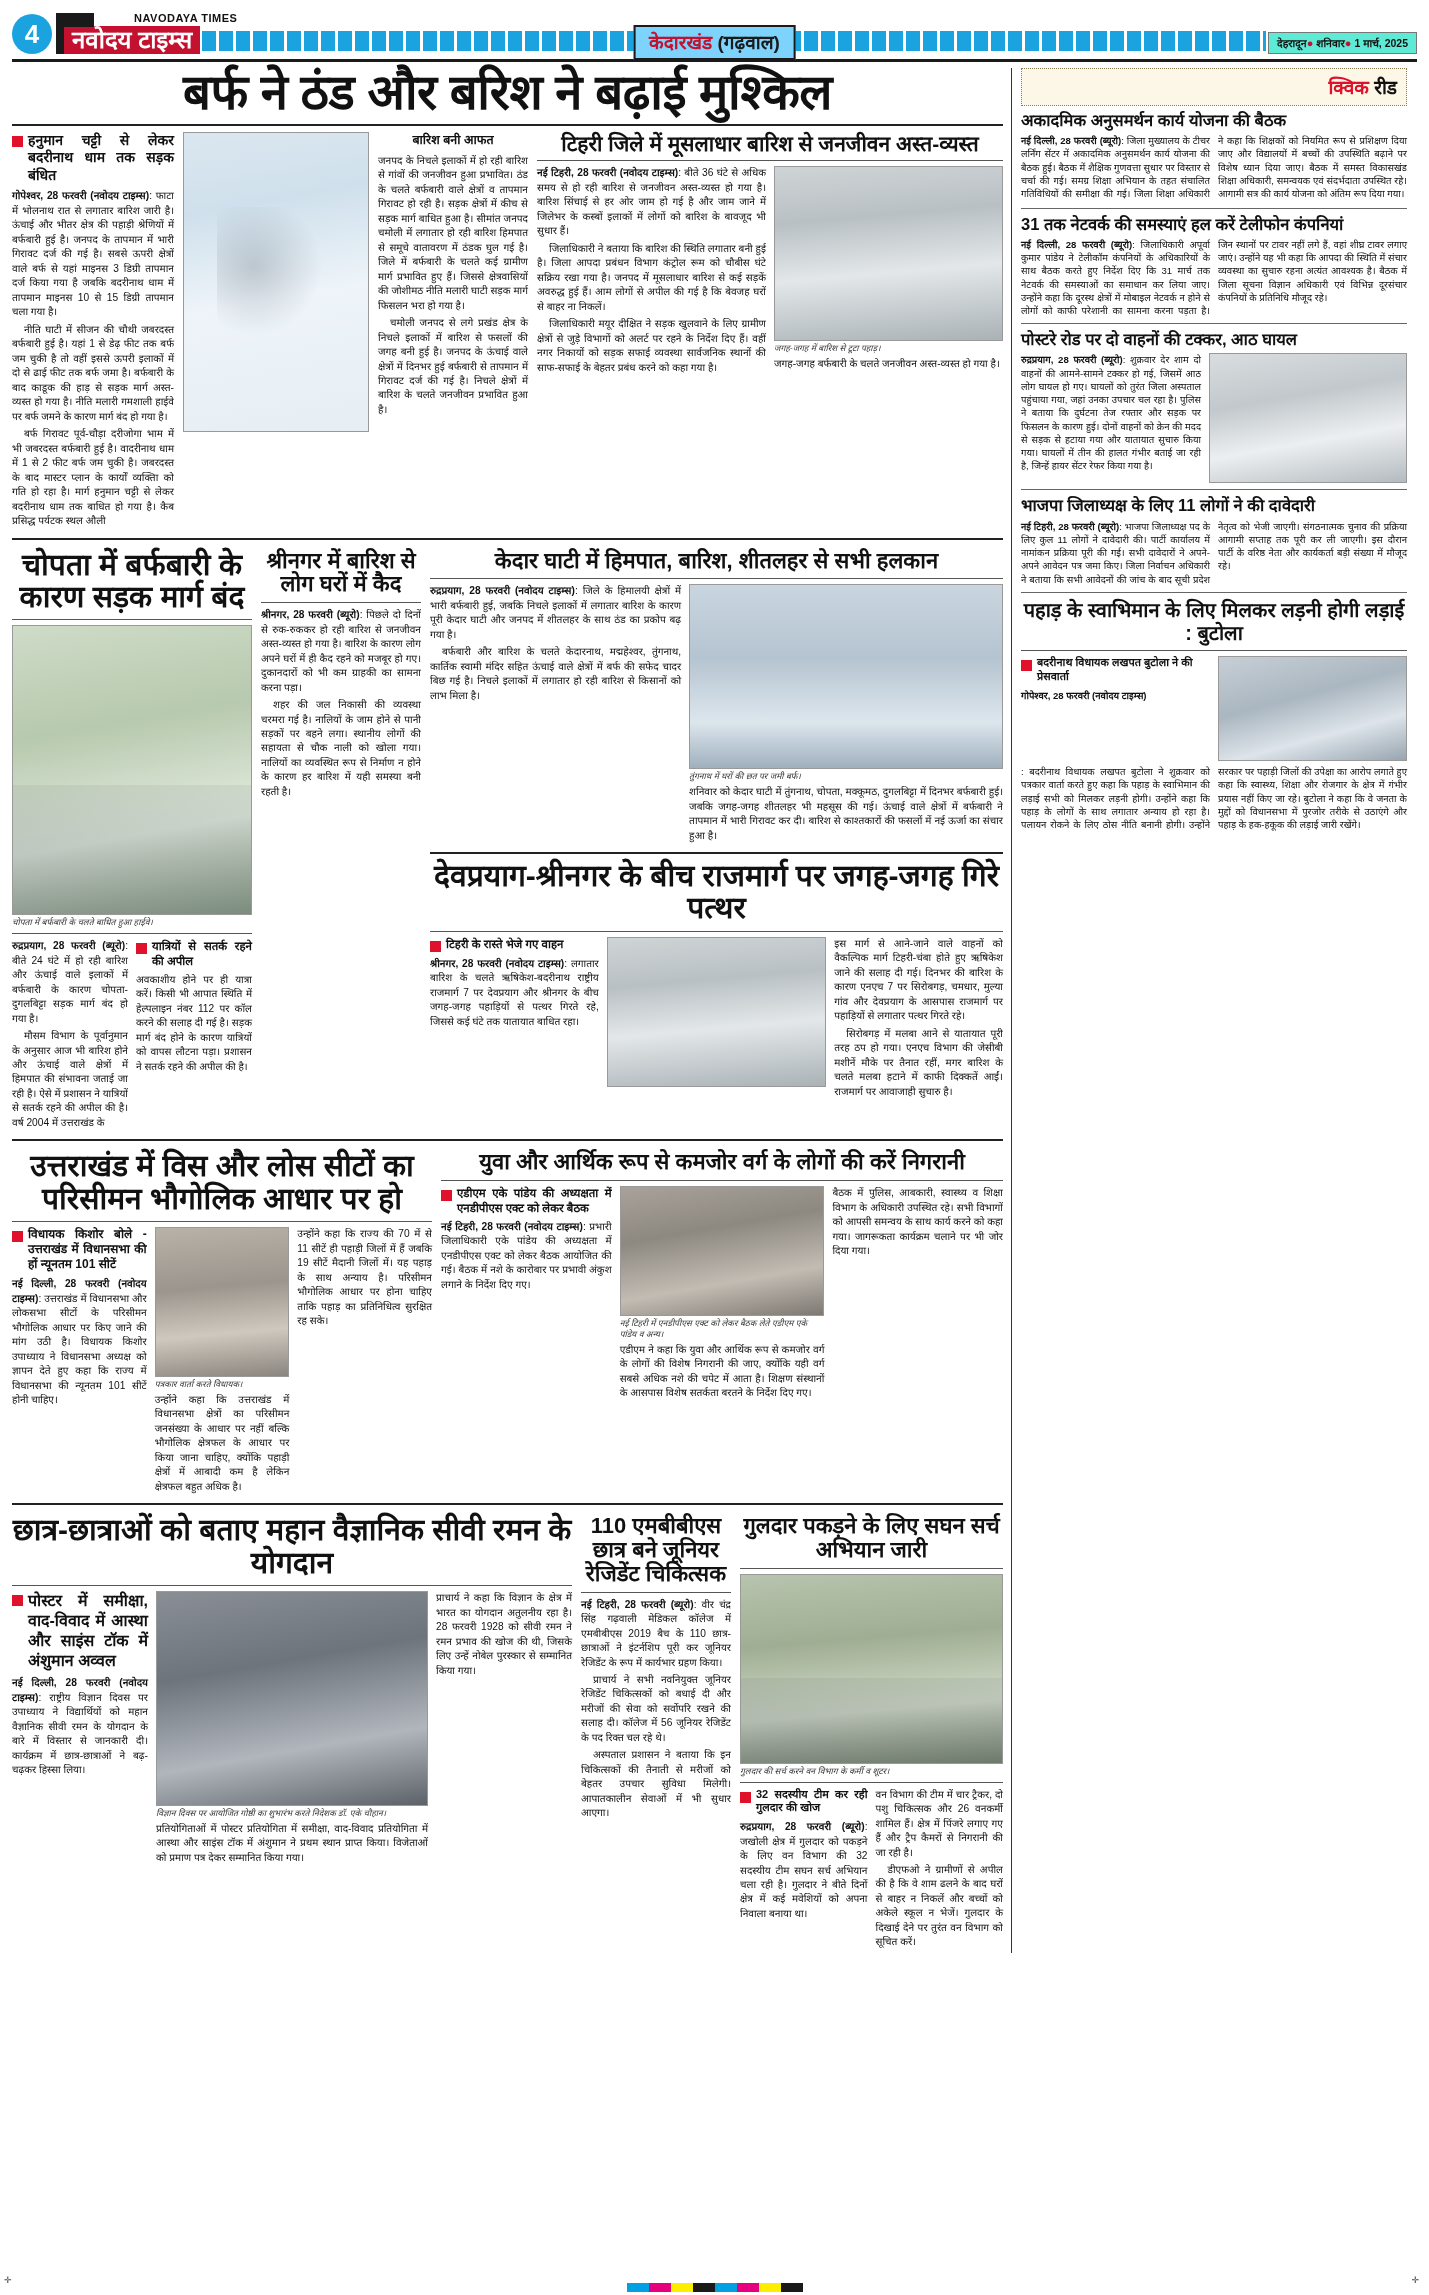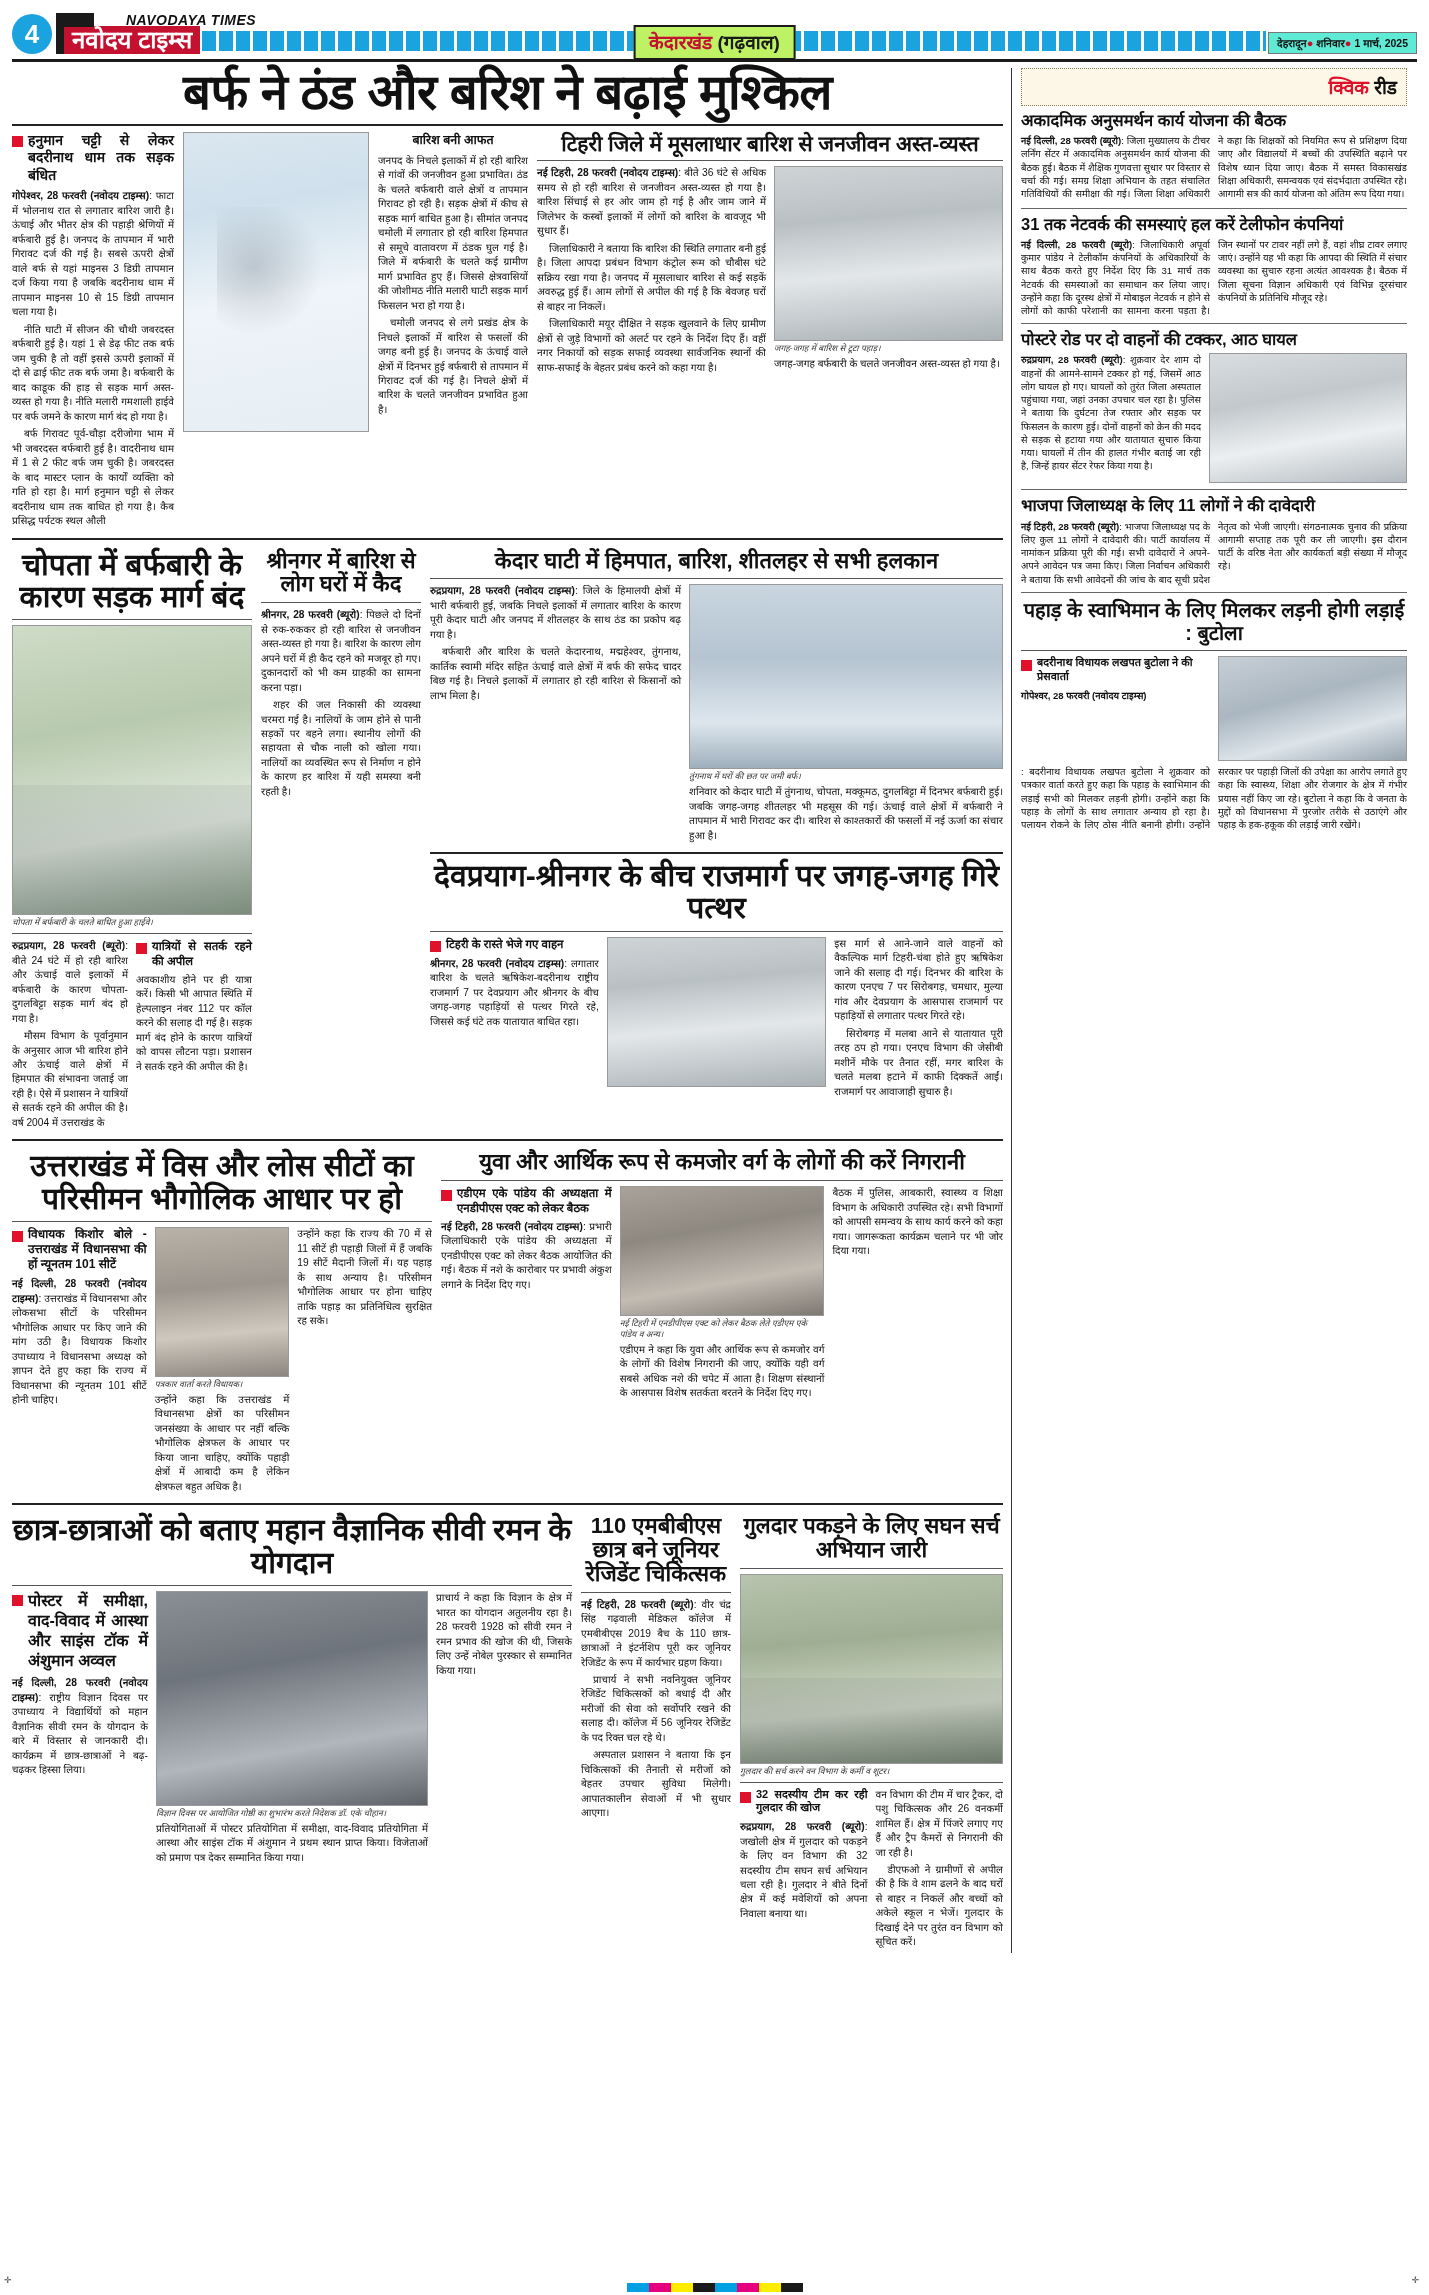--- a/index.html
+++ b/index.html
@@ -15,32 +15,32 @@
 
   
   .masthead { height: 46px; display: flex; align-items: flex-end; position: relative; }
   .pagenum {
     width: 40px; height: 40px; border-radius: 50%;
     background: #1ba3e0; color: #fff; font-size: 26px; font-weight: bold;
     display: flex; align-items: center; justify-content: center;
     margin-right: 4px; flex: 0 0 auto;
   }
   .logo-wrap { position: relative; flex: 0 0 auto; }
-  .logo-en { font-size: 14px; font-style: italic; font-weight: bold; letter-spacing: .5px; position: absolute; top: -14px; left: 70px; white-space: nowrap; }
+  .logo-en { font-size: 11px; font-weight: bold; letter-spacing: .5px; position: absolute; top: -14px; left: 78px; white-space: nowrap; }
   .logo-corner { position: absolute; left: 0; top: -13px; width: 38px; height: 14px; background: #1a1a1a; }
   .logo-box {
     background: #c3112f; color: #fff; font-size: 24px; font-weight: bold;
     padding: 1px 8px 2px 8px; white-space: nowrap; line-height: 1.05;
     border-left: 8px solid #1a1a1a;
   }
   .strip { flex: 1 1 auto; height: 20px; margin: 0 2px 3px 2px;
     background: repeating-linear-gradient(90deg, #1ba3e0 0 14px, #ffffff 14px 17px); }
   .edition-box {
     position: absolute; left: 50%; transform: translateX(-50%); bottom: -6px;
-    background: #bef264; border: 2px solid #1a1a1a; padding: 2px 14px 3px 14px;
+    background: #7dd3fc; border: 2px solid #1a1a1a; padding: 2px 14px 3px 14px;
     font-size: 19px; font-weight: bold; color: #c3112f; white-space: nowrap; z-index: 5;
   }
   .edition-box .dark { color: #1a1a1a; }
   .dateline-box {
     flex: 0 0 auto; border: 1px solid #777; background: #5eead4;
     font-size: 10.5px; font-weight: bold; padding: 3px 8px; white-space: nowrap;
     margin-bottom: 0px;
   }
   .dot { color: #c3112f; font-size: 11px; }
 

